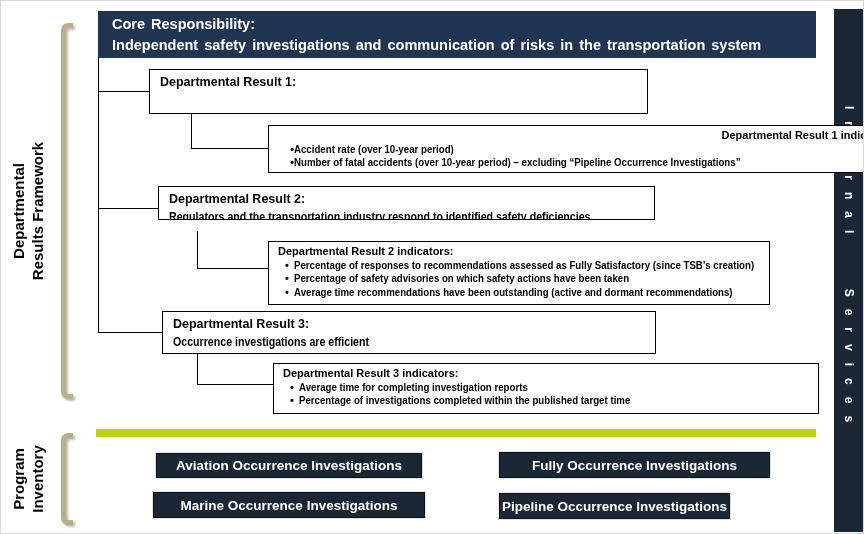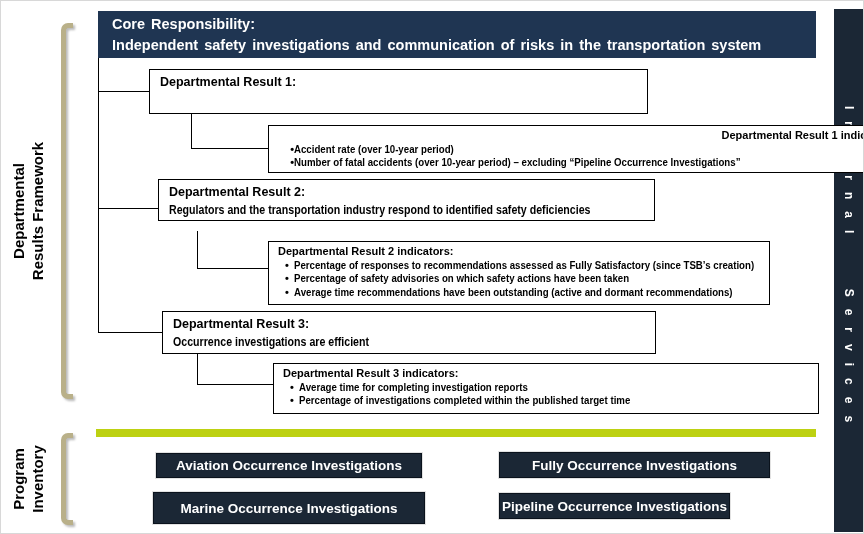--- a/index.html
+++ b/index.html
@@ -98,21 +98,21 @@
     <div class="brow">
       <span class="bdot">•</span>
       <span class="btxt">Accident rate (over 10-year period)</span>
     </div>
     <div class="brow">
       <span class="bdot">•</span>
       <span class="btxt">Number of fatal accidents (over 10-year period) – excluding “Pipeline Occurrence Investigations”</span>
     </div>
   </div>
 
-  <div class="abs result-box" style="left:157px;top:178px;width:497px;height:42px;">
+  <div class="abs result-box" style="left:157px;top:185px;width:497px;height:34px;">
     <div class="t">Departmental Result 2:</div>
     <div class="t"><span class="cond">Regulators and the transportation industry respond to identified safety deficiencies</span></div>
   </div>
   <div class="abs ind-box" style="left:267px;top:240px;width:502px;height:64px;">
     <div class="ind-title">Departmental Result 2 indicators:</div>
     <div class="brow">
       <span class="bdot">•</span>
       <span class="btxt">Percentage of responses to recommendations assessed as Fully Satisfactory (since TSB’s creation)</span>
     </div>
     <div class="brow">
@@ -138,16 +138,16 @@
     <div class="brow">
       <span class="bdot">•</span>
       <span class="btxt">Percentage of investigations completed within the published target time</span>
     </div>
   </div>
 
   <div class="abs greenbar" style="left:95px;top:428px;width:720px;height:8px;"></div>
 
   <div class="abs program" style="left:155px;top:452px;width:266px;height:25px;text-align:center;">Aviation Occurrence Investigations</div>
   <div class="abs program" style="left:498px;top:451px;width:271px;height:26px;">Fully Occurrence Investigations</div>
-  <div class="abs program" style="left:152px;top:491px;width:272px;height:32px;">Marine Occurrence Investigations</div>
+  <div class="abs program" style="left:152px;top:491px;width:272px;height:26px;">Marine Occurrence Investigations</div>
   <div class="abs program" style="left:498px;top:492px;width:231px;height:26px;">Pipeline Occurrence Investigations</div>
 
 </div>
 
 </body></html>

